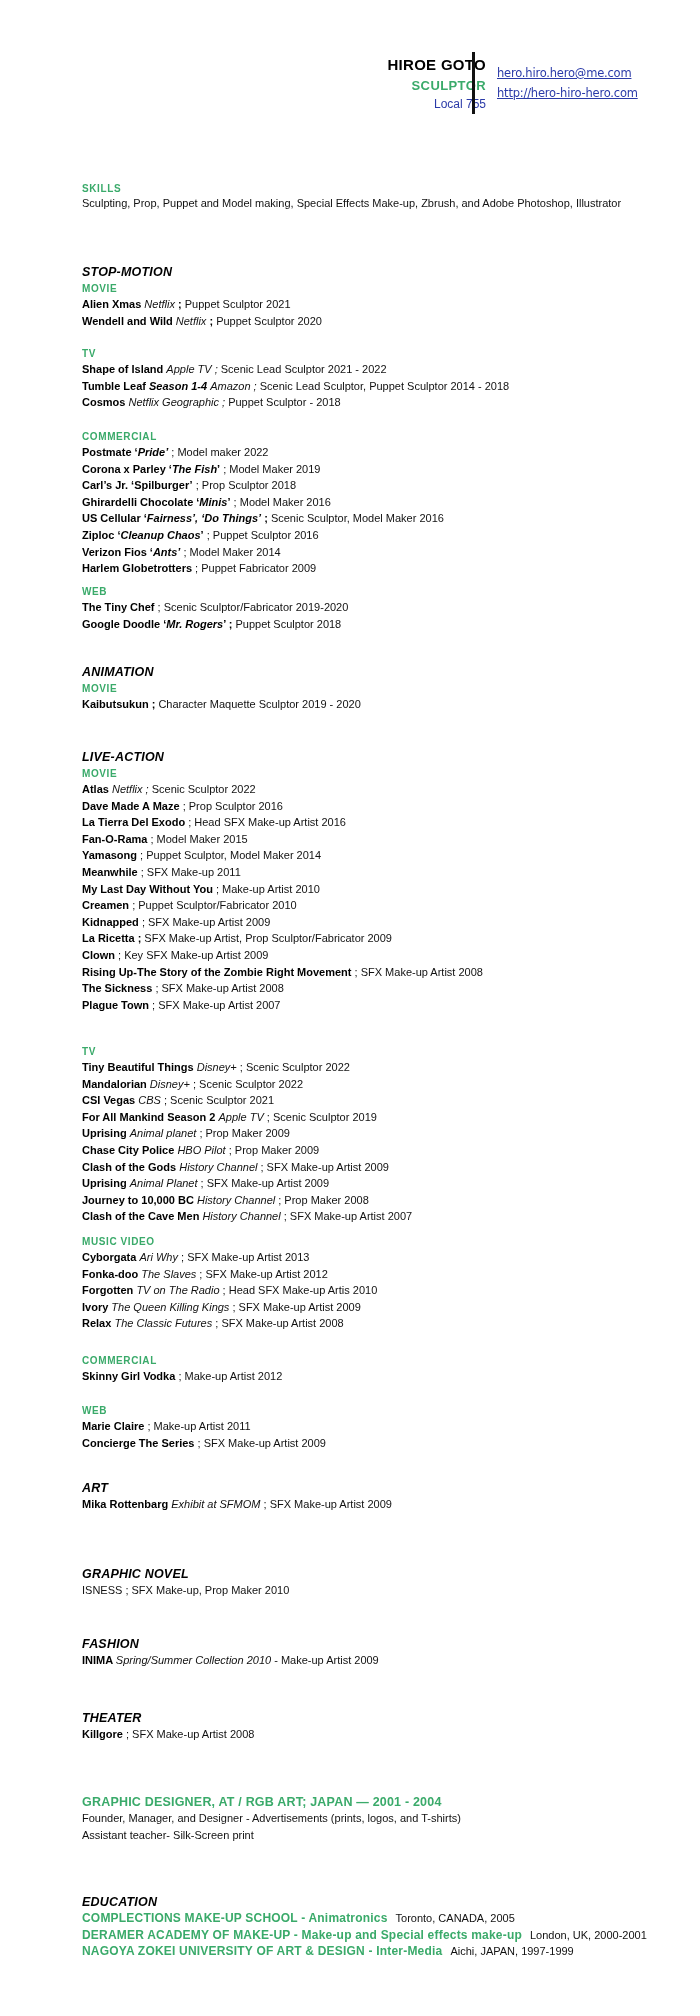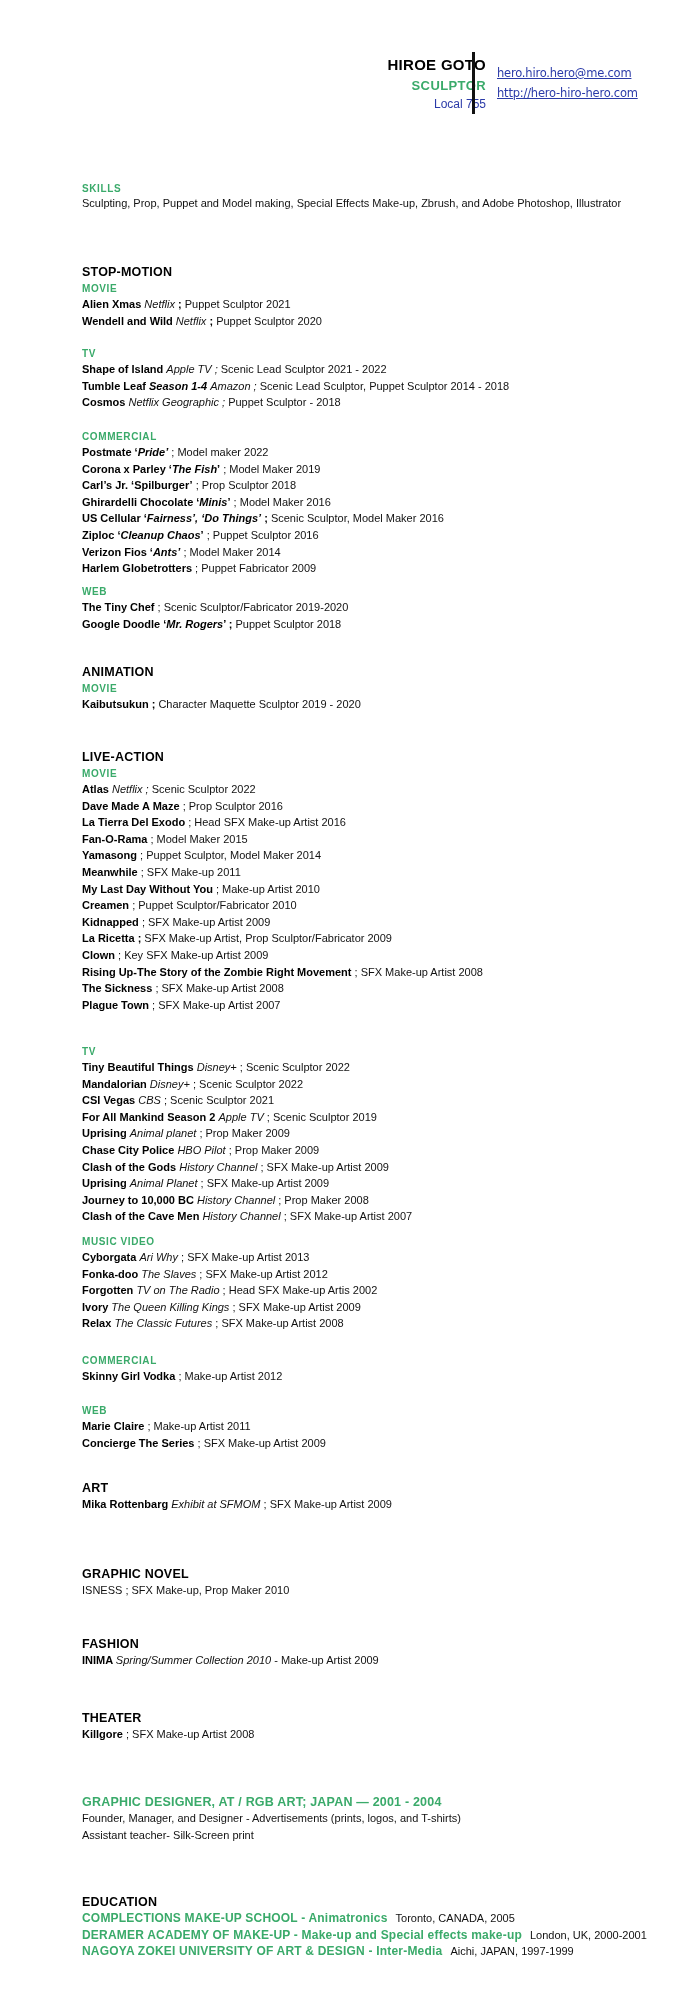--- a/index.html
+++ b/index.html
@@ -9,21 +9,21 @@
   .hdr-left { position: absolute; right: 249px; top: 4px; text-align: right; }
   .name { font-weight: bold; font-size: 15px; letter-spacing: 0.3px; color: #000; line-height: 18px; }
   .title { font-weight: bold; font-size: 13px; color: #3aaa6a; margin-top: 4px; letter-spacing: 0.4px; line-height: 16px; }
   .local { font-size: 12px; color: #2a3aa8; margin-top: 4px; line-height: 12px; }
   .divider { position: absolute; left: 472px; top: 0; width: 3px; height: 62px; background: #111; }
   .hdr-right { position: absolute; left: 497px; top: 11px; }
   .hdr-right a { display: block; font-size: 11.5px; color: #2a3aa8; text-decoration: underline; line-height: 20px; font-family: "DejaVu Sans", sans-serif; letter-spacing: -0.2px; }
 
   .content { position: absolute; left: 82px; top: 0; width: 610px; }
   .sec { position: absolute; left: 0; width: 610px; }
-  .h1 { font-weight: bold; font-size: 12.5px; color: #000; letter-spacing: 0.2px; line-height: 16px; }
+  .h1 { font-weight: bold; font-size: 12.5px; color: #000; letter-spacing: 0.2px; line-height: 16px; font-style: italic; }
   .h2 { font-weight: bold; font-size: 10px; color: #3aaa6a; letter-spacing: 0.6px; line-height: 14px; margin-top: 2px; }
   .row { font-size: 11px; line-height: 16.6px; color: #111; white-space: nowrap; }
   .row b { font-weight: bold; color: #000; }
   .row i { font-style: italic; }
   .skills-text { font-size: 11px; line-height: 15px; white-space: nowrap; }
   .gd-title { font-weight: bold; font-size: 12.5px; color: #3aaa6a; letter-spacing: 0.2px; line-height: 16px; }
   .edu-row { font-size: 11px; line-height: 16.6px; white-space: nowrap; }
   .edu-school { color: #3aaa6a; font-weight: bold; font-size: 12px; letter-spacing: 0.2px; }
   .edu-loc { color: #111; margin-left: 8px; }
 </style>
@@ -128,21 +128,21 @@
         <div class="row"><b>Uprising </b><i>Animal Planet</i><span> ; SFX Make-up Artist  2009</span></div>
         <div class="row"><b>Journey to 10,000 BC </b><i>History Channel</i><span> ; Prop Maker  2008</span></div>
         <div class="row"><b>Clash of the Cave Men </b><i>History Channel</i><span> ; SFX Make-up Artist  2007</span></div>
       </div>
   </div>
   <div class="sec" style="top:1233px">
     <div class="h2">MUSIC VIDEO</div>
     <div class="list">
         <div class="row"><b>Cyborgata </b><i>Ari Why</i><span> ; SFX Make-up Artist  2013</span></div>
         <div class="row"><b>Fonka-doo </b><i>The Slaves</i><span> ; SFX Make-up Artist  2012</span></div>
-        <div class="row"><b>Forgotten </b><i>TV on The Radio</i><span> ; Head SFX Make-up Artis  2002</span></div>
+        <div class="row"><b>Forgotten </b><i>TV on The Radio</i><span> ; Head SFX Make-up Artis  2010</span></div>
         <div class="row"><b>Ivory </b><i>The Queen Killing Kings</i><span> ; SFX Make-up Artist  2009</span></div>
         <div class="row"><b>Relax </b><i>The Classic Futures</i><span> ; SFX Make-up Artist  2008</span></div>
       </div>
   </div>
   <div class="sec" style="top:1352px">
     <div class="h2">COMMERCIAL</div>
     <div class="list">
         <div class="row"><b>Skinny Girl Vodka</b><span> ; Make-up Artist  2012</span></div>
       </div>
   </div>

